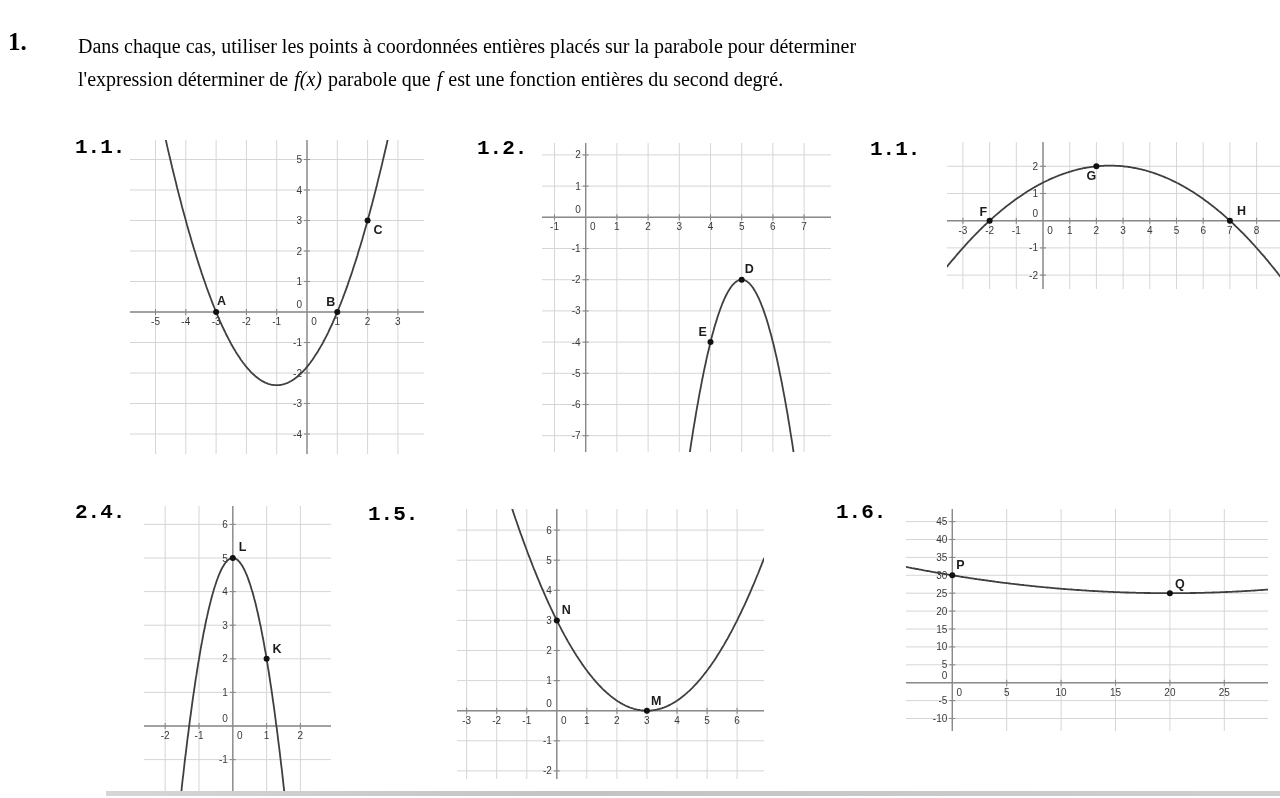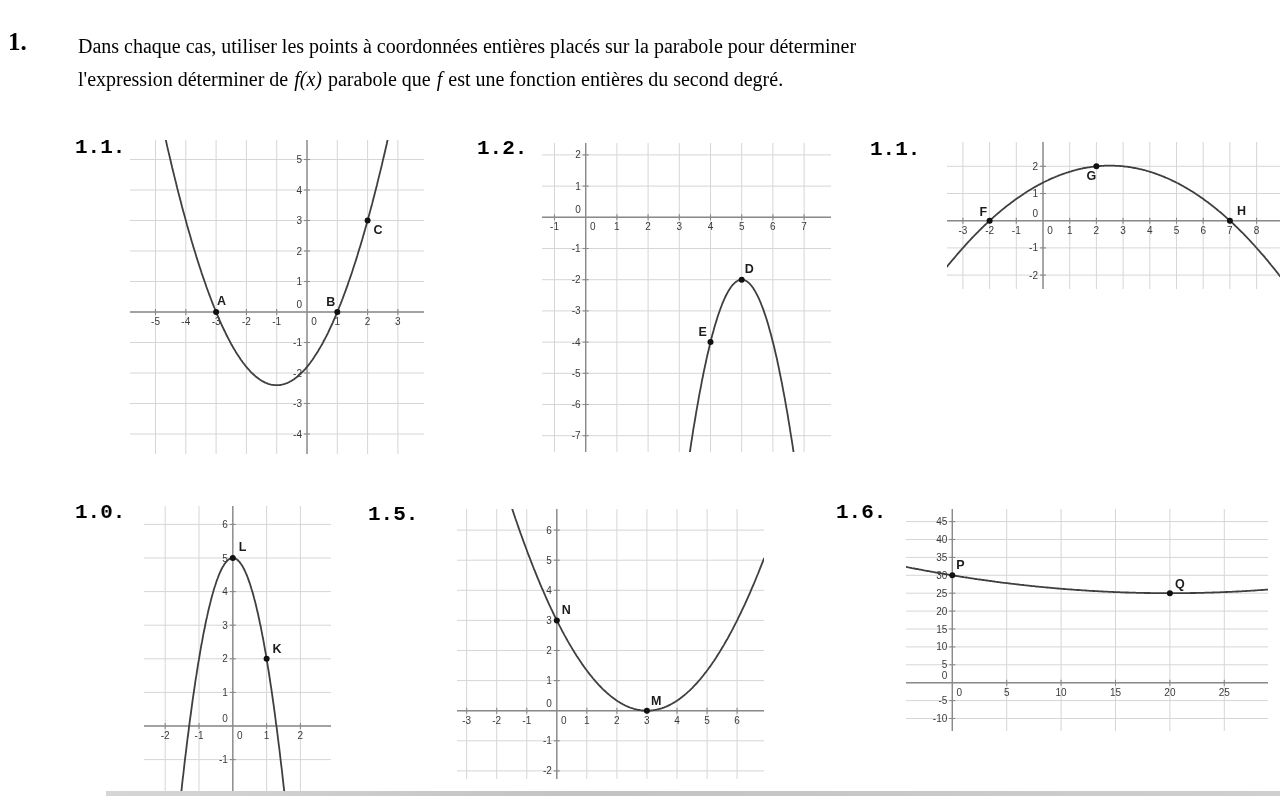--- a/index.html
+++ b/index.html
@@ -29,21 +29,21 @@
 
 <div class="abs" id="exnum">1.</div>
 <div class="abs" id="para">
   <div>Dans chaque cas, utiliser les points à coordonnées entières placés sur la parabole pour déterminer</div>
   <div><span>l'expression déterminer de</span><span class="mathi">f(x)</span><span>parabole que</span><span class="mathi">f</span><span>est une fonction entières du second degré.</span></div>
 </div>
 
 <div class="abs glabel gl0">1.1.</div>
 <div class="abs glabel gl1">1.2.</div>
 <div class="abs glabel gl2">1.1.</div>
-<div class="abs glabel gl3">1.0.</div>
+<div class="abs glabel gl3">2.4.</div>
 <div class="abs glabel gl4">1.5.</div>
 <div class="abs glabel gl5">1.6.</div>
 
 <svg class="graph" width="294" height="314" viewBox="0 0 294 314" style="left: 130px; top: 140px;">
     <line x1="25.5" y1="0" x2="25.5" y2="314" stroke="#d6d6d6" stroke-width="1"></line>
     <line x1="55.8" y1="0" x2="55.8" y2="314" stroke="#d6d6d6" stroke-width="1"></line>
     <line x1="86.1" y1="0" x2="86.1" y2="314" stroke="#d6d6d6" stroke-width="1"></line>
     <line x1="116.4" y1="0" x2="116.4" y2="314" stroke="#d6d6d6" stroke-width="1"></line>
     <line x1="146.7" y1="0" x2="146.7" y2="314" stroke="#d6d6d6" stroke-width="1"></line>
     <line x1="177.0" y1="0" x2="177.0" y2="314" stroke="#d6d6d6" stroke-width="1"></line>

